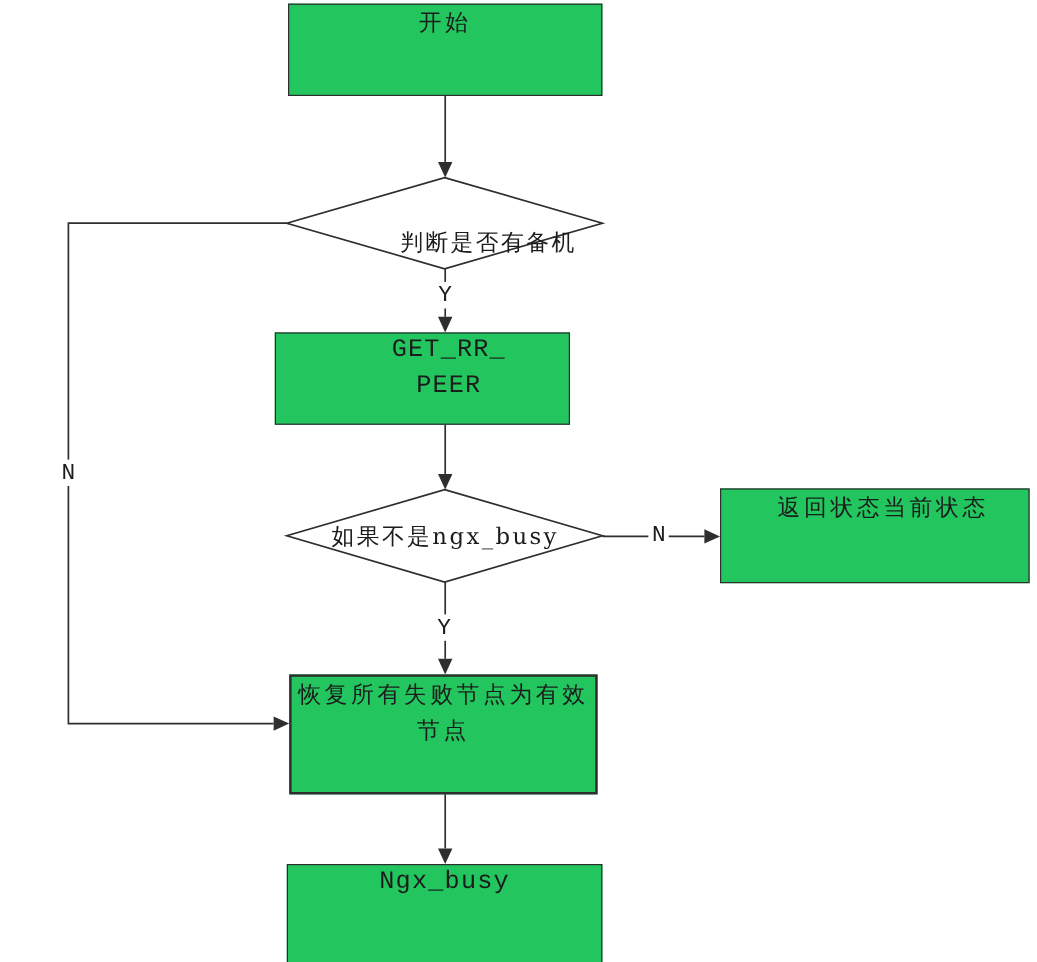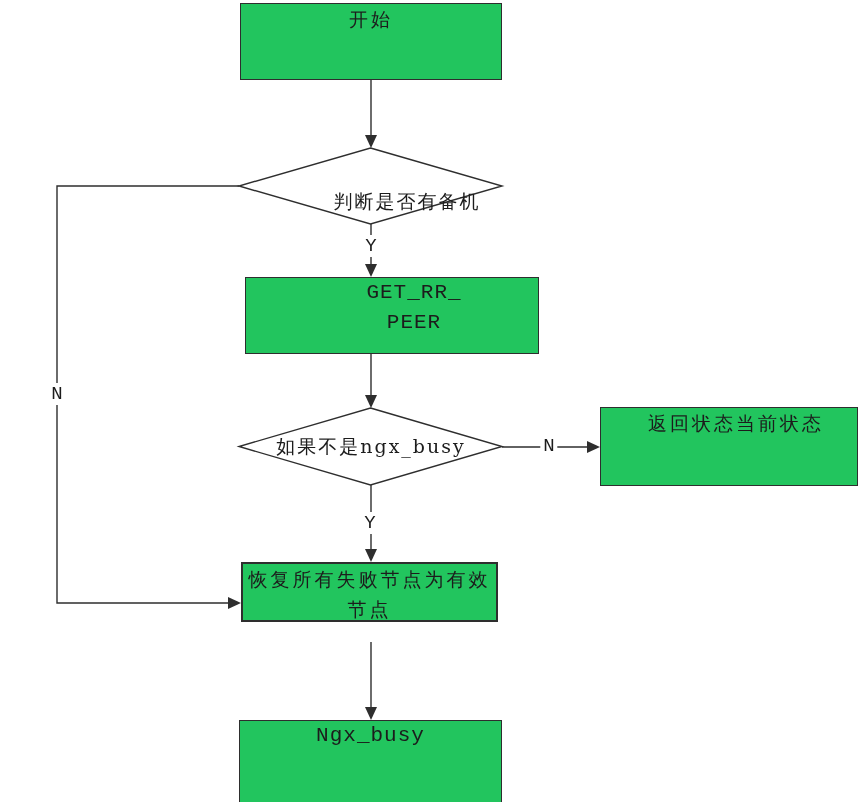--- a/index.html
+++ b/index.html
@@ -38,23 +38,23 @@
     font-size: 19px;
     line-height: 30px;
     letter-spacing: 3px;
   }
   .node.mono .lbl {
     font-family: "Liberation Mono", "DejaVu Sans Mono", monospace;
     font-size: 21px;
     letter-spacing: 1px;
   }
   .node-start      { left: 240px; top: 3px;   width: 262px; height: 77px; }
-  .node-getrrpeer  { left: 245px; top: 277px; width: 294px; height: 77px; padding-left: 44px; }
+  .node-getrrpeer  { left: 229px; top: 277px; width: 246px; height: 77px; padding-left: 44px; }
   .node-return     { left: 600px; top: 407px; width: 258px; height: 79px; padding-left: 14px; }
-  .node-recover    { left: 241px; top: 562px; width: 257px; height: 60px; border-width: 2px; }
+  .node-recover    { left: 241px; top: 562px; width: 257px; height: 100px; border-width: 2px; }
   .node-ngxbusy    { left: 239px; top: 720px; width: 263px; height: 86px; }
   .diamond-label {
     position: absolute;
     transform: translate(-50%, -50%);
     white-space: nowrap;
     font-size: 19px;
     letter-spacing: 2px;
     text-align: center;
   }
   .dlabel-1 { left: 371px; top: 202px; margin-left: 36px; }

